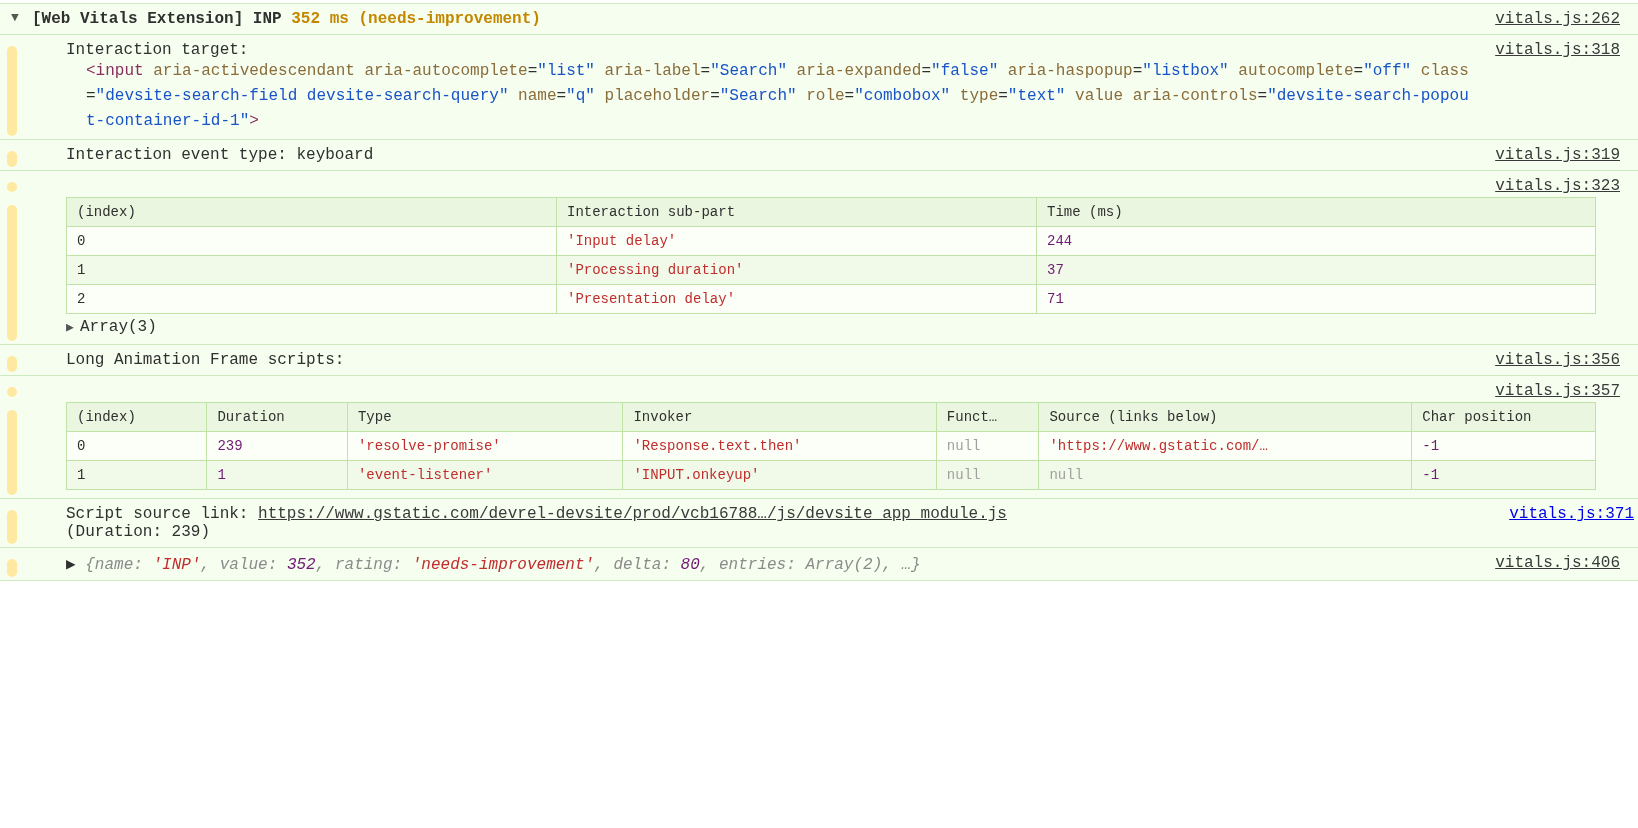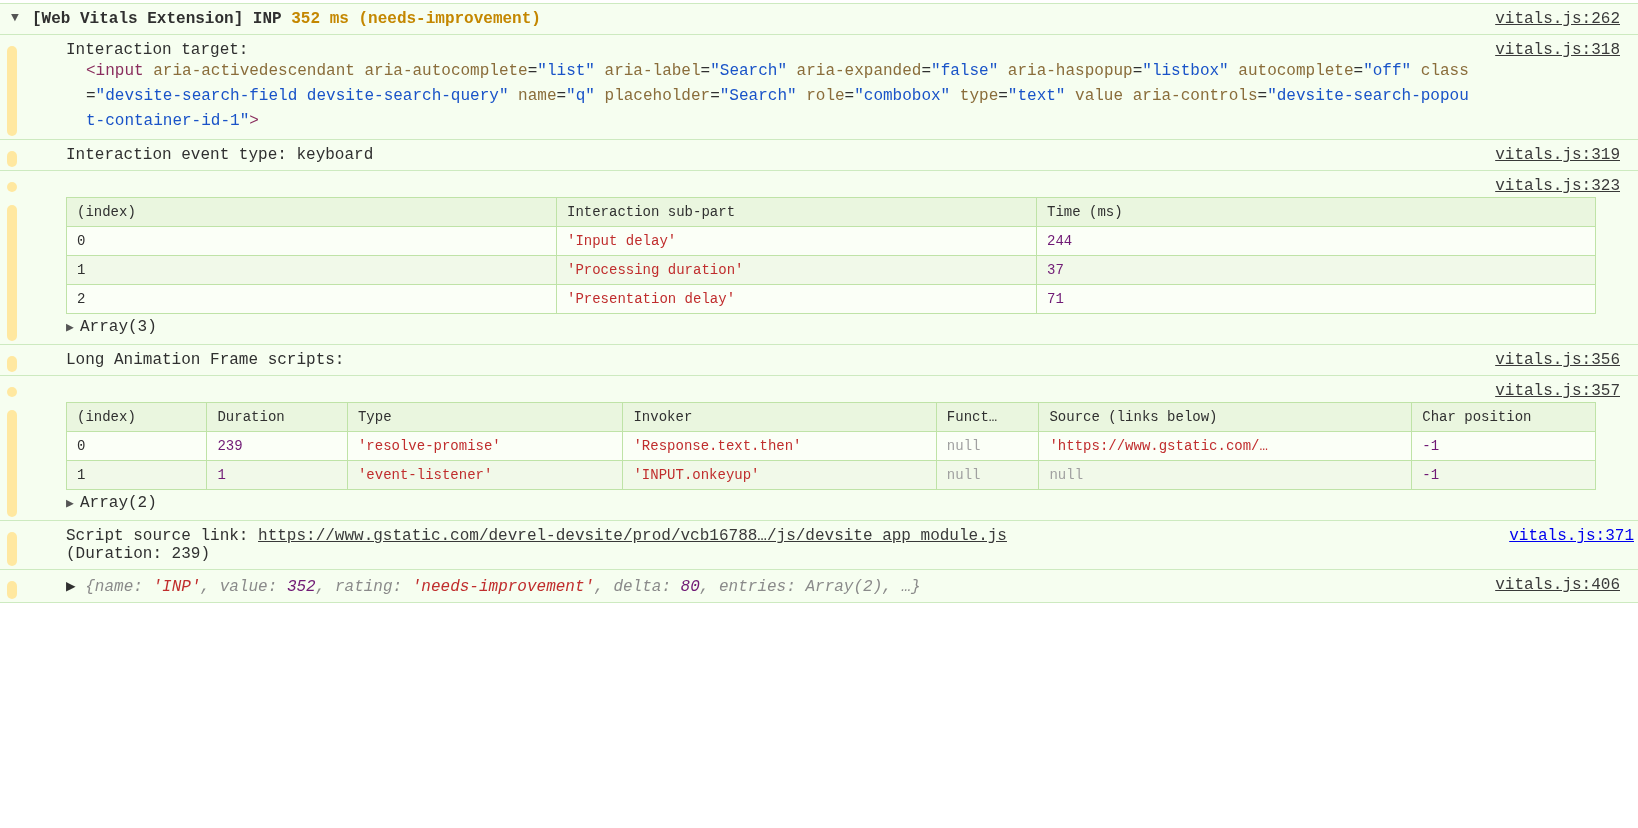--- a/index.html
+++ b/index.html
@@ -260,23 +260,20 @@
               <td class="ellip"><span class="">1</span></td>
               <td class="ellip"><span class="t-num">1</span></td>
               <td class="ellip"><span class="t-str">'event-listener'</span></td>
               <td class="ellip"><span class="t-str">'INPUT.onkeyup'</span></td>
               <td class="ellip"><span class="t-null">null</span></td>
               <td class="ellip"><span class="t-null">null</span></td>
               <td class="ellip"><span class="t-num">-1</span></td>
             </tr>
           </tbody>
       </table>
-      <div class="arr-summary">
-        <span class="tri2">▶</span><span>Array(2)</span>
-      </div>
     </div>
     <div class="src"></div>
   </div>
 
   <div class="entry">
     <div class="gutter">
         <div class="lvl"></div>
       </div>
     <div class="content indent">
       <div>

